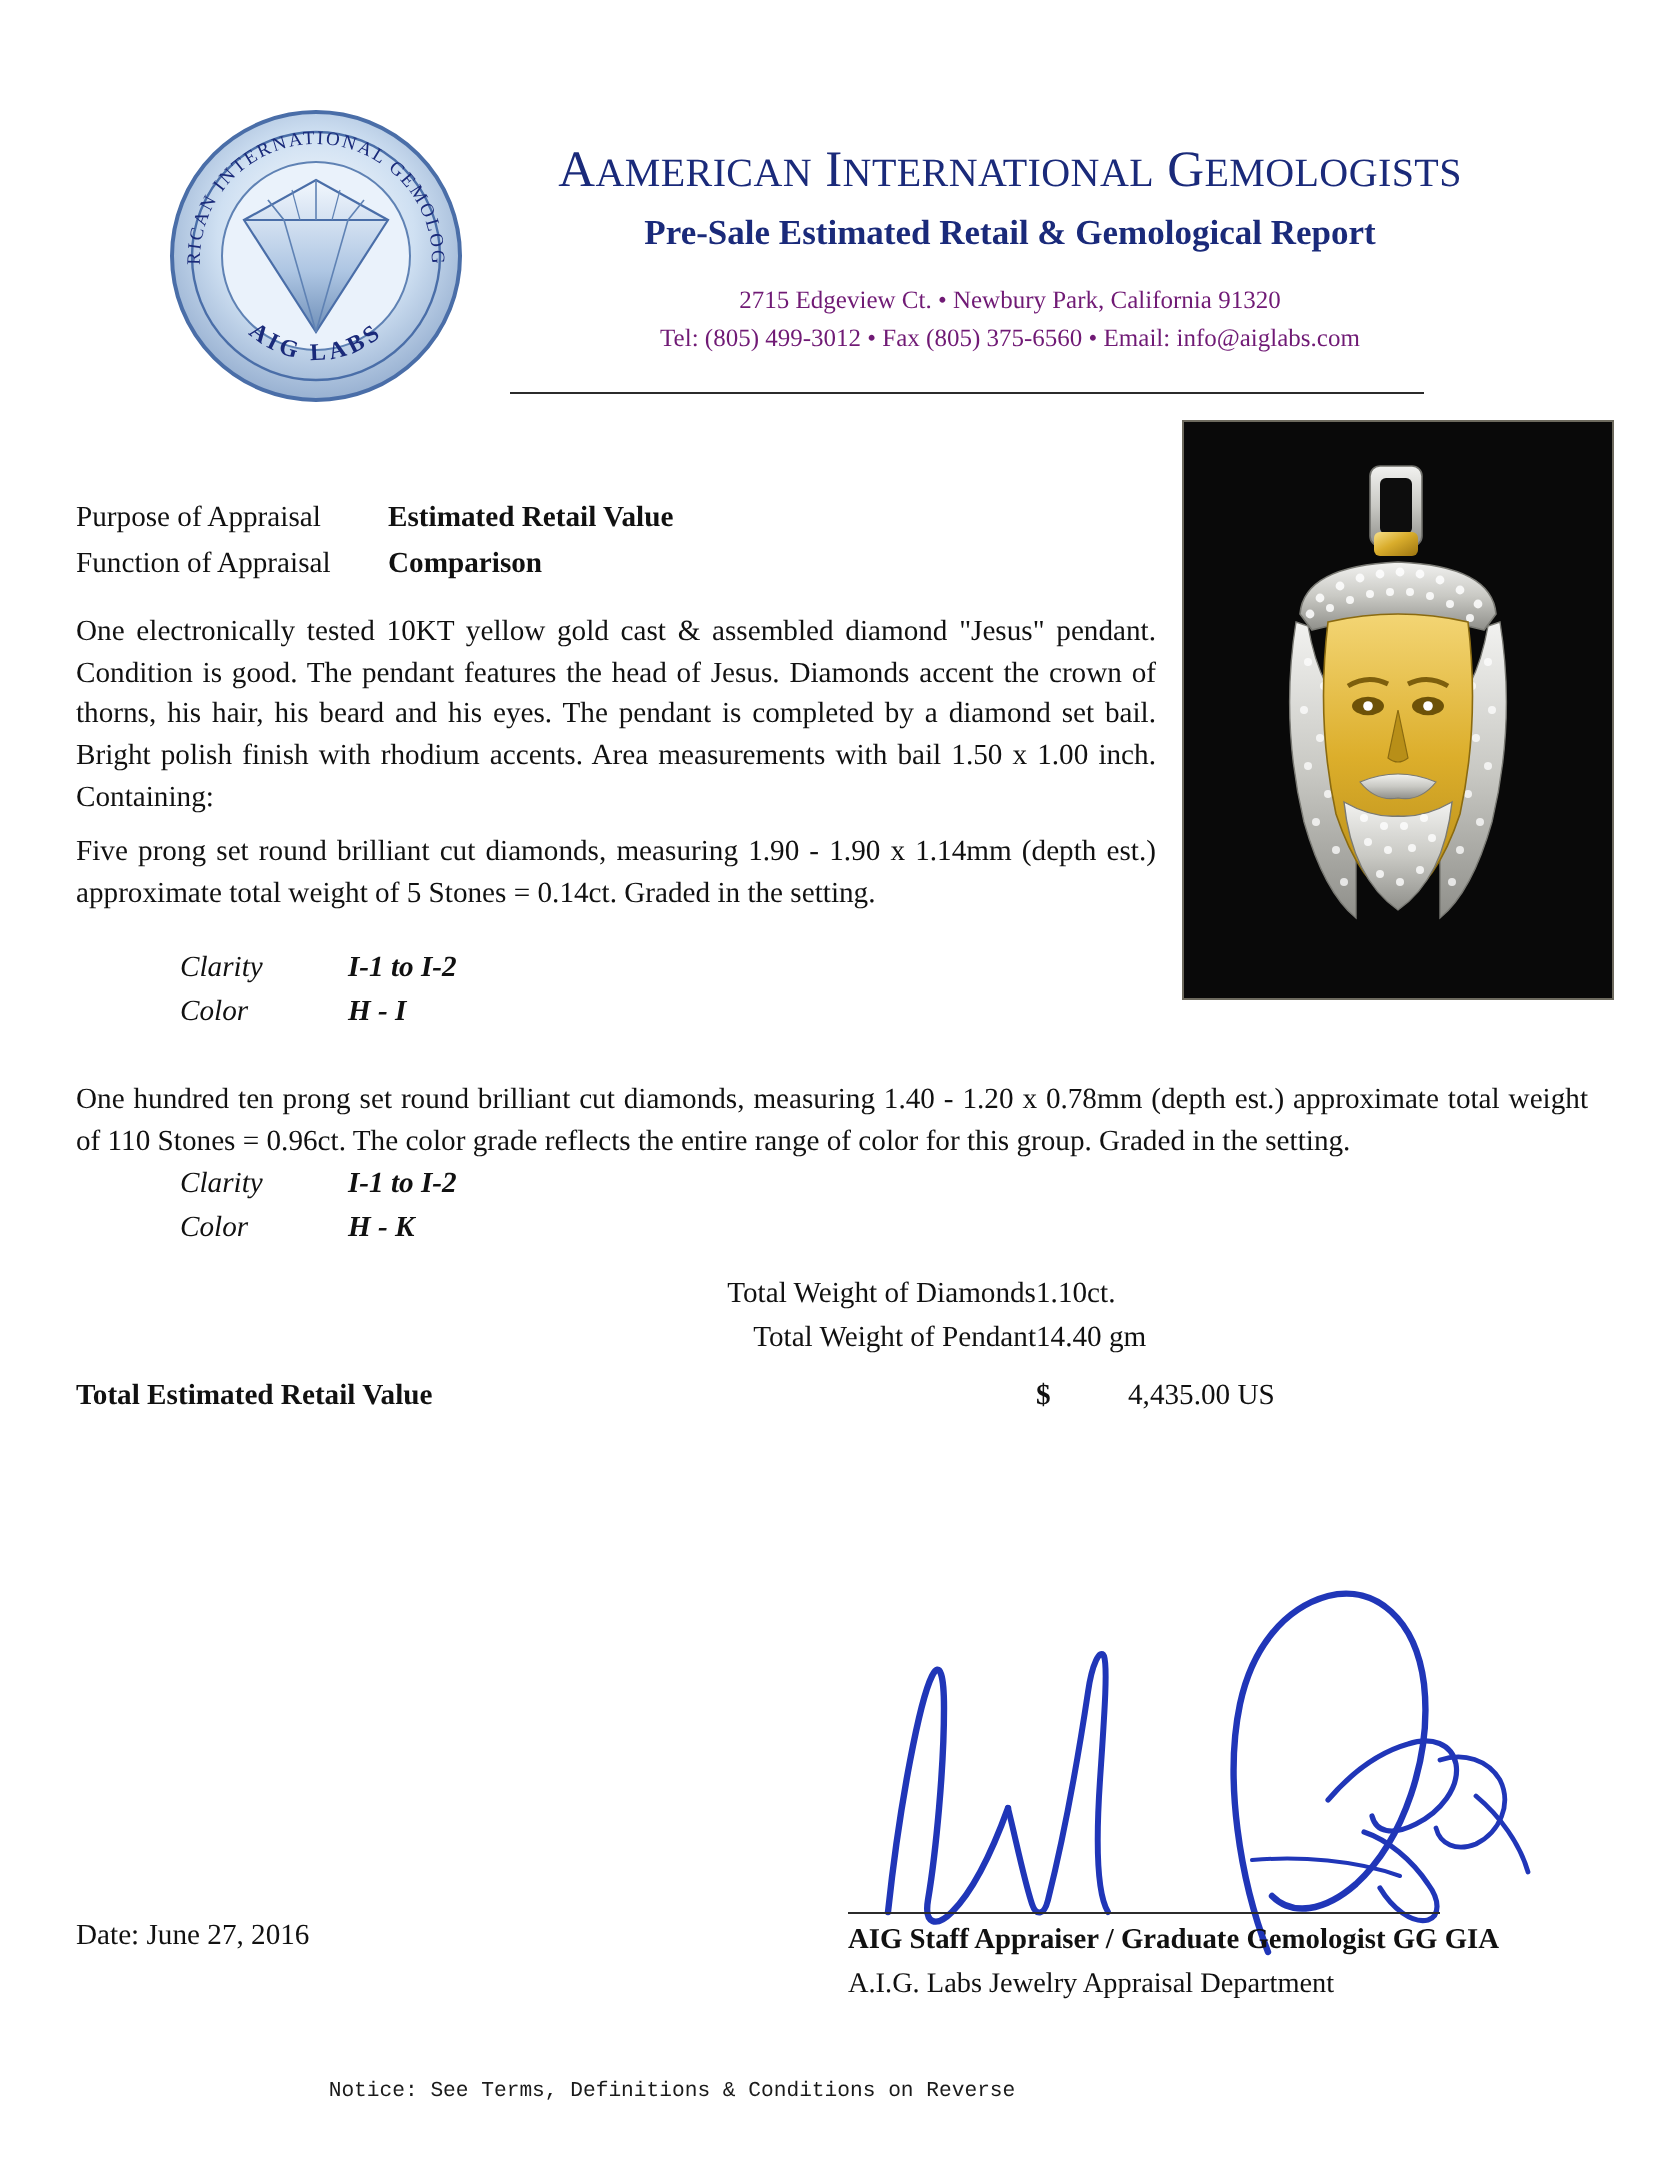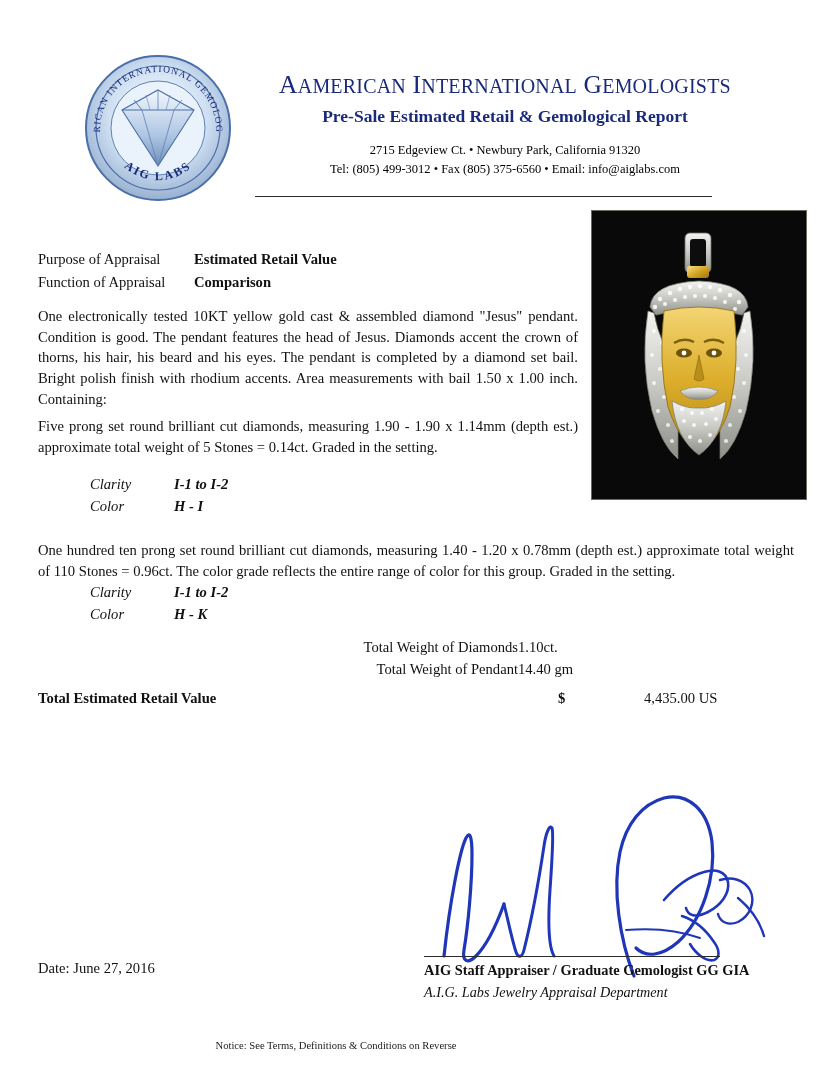--- a/index.html
+++ b/index.html
@@ -59,21 +59,21 @@
     margin-top: 6px;
     font-family: "Liberation Serif", serif;
     font-weight: bold;
     font-size: 17.5px;
     color: #1a2a7a;
     white-space: nowrap;
   }
   .addr-block {
     margin-top: 14px;
     font-size: 12.5px;
-    color: #000000;
+    color: #701a75;
     line-height: 1.5;
   }
   .header-rule {
     position: absolute;
     left: 255px;
     top: 168px;
     width: 457px;
     border-bottom: 1px solid #2b2b2b;
   }
 
@@ -141,21 +141,20 @@
     width: 480px;
     flex: 0 0 480px;
   }
   .totals-value {
     font-weight: normal;
   }
   .grand-row {
     display: flex;
     line-height: 1.5;
     font-weight: bold;
-    gap: 40px;
   }
   .grand-label {
     width: 480px;
     flex: 0 0 480px;
   }
   .grand-currency {
     width: 46px;
     flex: 0 0 46px;
   }
 
@@ -207,31 +206,30 @@
     width: 330px;
     font-weight: bold;
     font-size: 14.4px;
     text-align: left;
   }
   .appraiser-dept {
     position: absolute;
     left: 424px;
     top: 214px;
     width: 340px;
-    font-style: italic;
     font-size: 14.2px;
   }
 
   .notice {
     position: absolute;
     left: 0;
     top: 1040px;
     width: 672px;
     text-align: center;
-    font-family: Liberation Serif, serif;
+    font-family: Liberation Mono, monospace;
     font-size: 10.6px;
     color: #1a1a1a;
   }
 </style>
 </head>
 <body>
 
 <div class="page">
 
   <div class="header">

